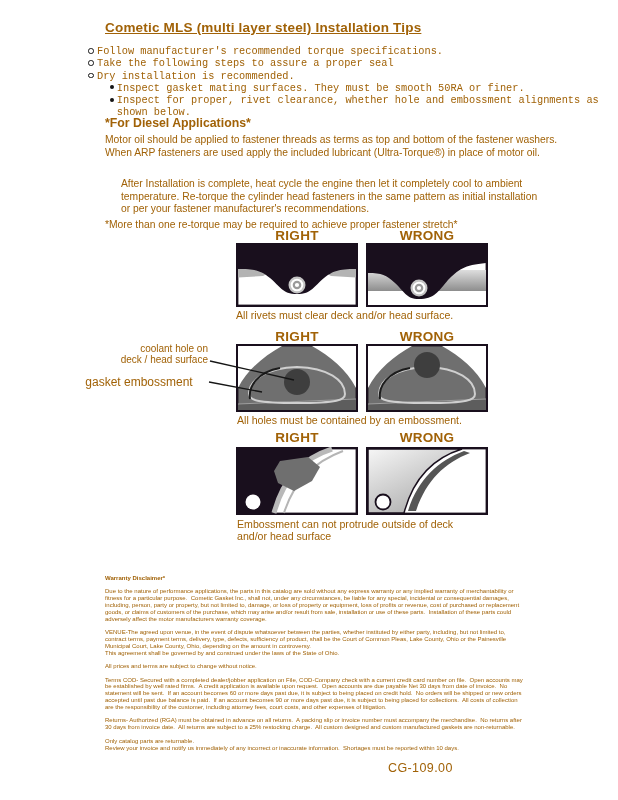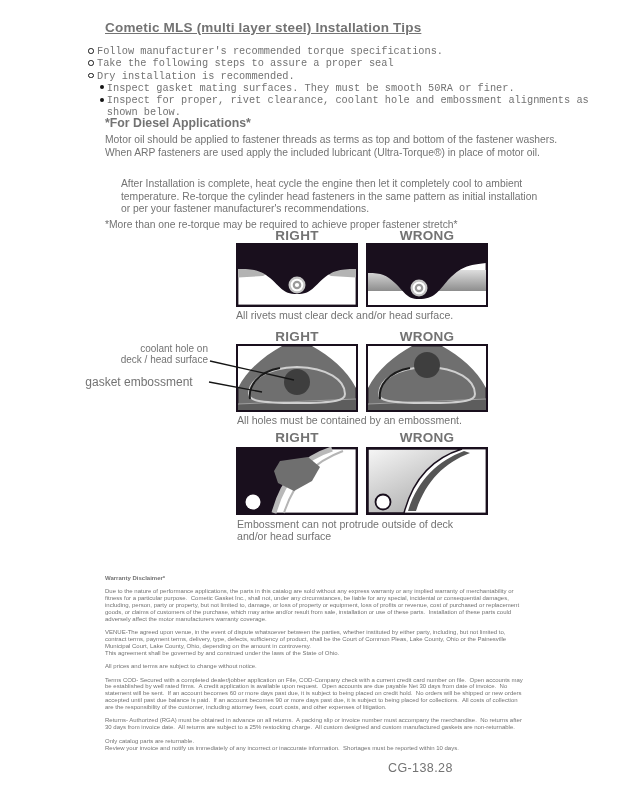--- a/index.html
+++ b/index.html
@@ -1,27 +1,27 @@
 <!DOCTYPE html>
 <html><head>
 <meta charset="utf-8">
 <style>
   html,body { margin:0; padding:0; background:#ffffff; }
   .page {
     position:relative; width:618px; height:800px; background:#ffffff;
-    font-family:"Liberation Sans", sans-serif; color:#737373; overflow:hidden;
+    font-family:"Liberation Sans", sans-serif; color:#a16207; overflow:hidden;
   }
   .title {
     position:absolute; left:105px; top:20px;
     font-size:13.5px; font-weight:bold; text-decoration:underline;
     letter-spacing:0.2px;
   }
   .bullets { position:absolute; left:88px; top:45px; font-size:10.3px; line-height:12.3px; }
   .b-row { display:flex; align-items:flex-start;font-family:Liberation Mono, monospace; }
-  .b-row.sub { margin-left:12px; }
+  .b-row.sub { margin-left:22px; }
   .ring { width:3.5px; height:3.5px; border:1px solid #151515; border-radius:50%;
           margin:3.2px 3.5px 0 0; flex:none; }
   .dot  { width:3.8px; height:3.8px; background:#151515; border-radius:50%;
           margin:3.6px 3px 0 0; flex:none; }
   .diesel-heading { position:absolute; left:105px; top:116px; font-size:12.3px; font-weight:bold; }
   .para { position:absolute; left:105px; font-size:10.3px; line-height:12.6px; white-space:pre; }
   .p1 { top:134px; } .p2 { top:178px;margin-left:16px; } .p3 { top:219px; }
 
   .dlabel { position:absolute; width:122px; text-align:center; font-size:13.5px;
             font-weight:bold; letter-spacing:0.3px; }
@@ -60,21 +60,21 @@
     <div class="b-row">
       <span class="ring"></span>
       <span>Dry installation is recommended.</span>
     </div>
     <div class="b-row sub">
       <span class="dot"></span>
       <span>Inspect gasket mating surfaces.  They must be smooth 50RA or finer.</span>
     </div>
     <div class="b-row sub">
       <span class="dot"></span>
-      <span>Inspect for proper, rivet clearance, coolant hole and embossment alignments as shown below.</span>
+      <span>Inspect for proper, rivet clearance, whether hole and embossment alignments as shown below.</span>
     </div>
   </div>
 
   <div class="diesel-heading">*For Diesel Applications*</div>
   <div class="para p1">Motor oil should be applied to fastener threads as terms as top and bottom of the fastener washers.
 When ARP fasteners are used apply the included lubricant (Ultra-Torque®) in place of motor oil.</div>
   <div class="para p2">After Installation is complete, heat cycle the engine then let it completely cool to ambient
 temperature. Re-torque the cylinder head fasteners in the same pattern as initial installation
 or per your fastener manufacturer's recommendations.</div>
   <div class="para p3">*More than one re-torque may be required to achieve proper fastener stretch*</div>
@@ -196,15 +196,15 @@
 be established by well rated firms.  A credit application is available upon request.  Open accounts are due payable Net 30 days from date of invoice.  No
 statement will be sent.  If an account becomes 60 or more days past due, it is subject to being placed on credit hold.  No orders will be shipped or new orders
 accepted until past due balance is paid.  If an account becomes 90 or more days past due, it is subject to being placed for collections.  All costs of collection
 are the responsibility of the customer, including attorney fees, court costs, and other expenses of litigation.</p>
     <p>Returns- Authorized (RGA) must be obtained in advance on all returns.  A packing slip or invoice number must accompany the merchandise.  No returns after
 30 days from invoice date.  All returns are subject to a 25% restocking charge.  All custom designed and custom manufactured gaskets are non-returnable.</p>
     <p>Only catalog parts are returnable.
 Review your invoice and notify us immediately of any incorrect or inaccurate information.  Shortages must be reported within 10 days.</p>
   </div>
 
-  <div class="footer">CG-138.28</div>
+  <div class="footer">CG-109.00</div>
 
 </div>
 
 </body></html>

